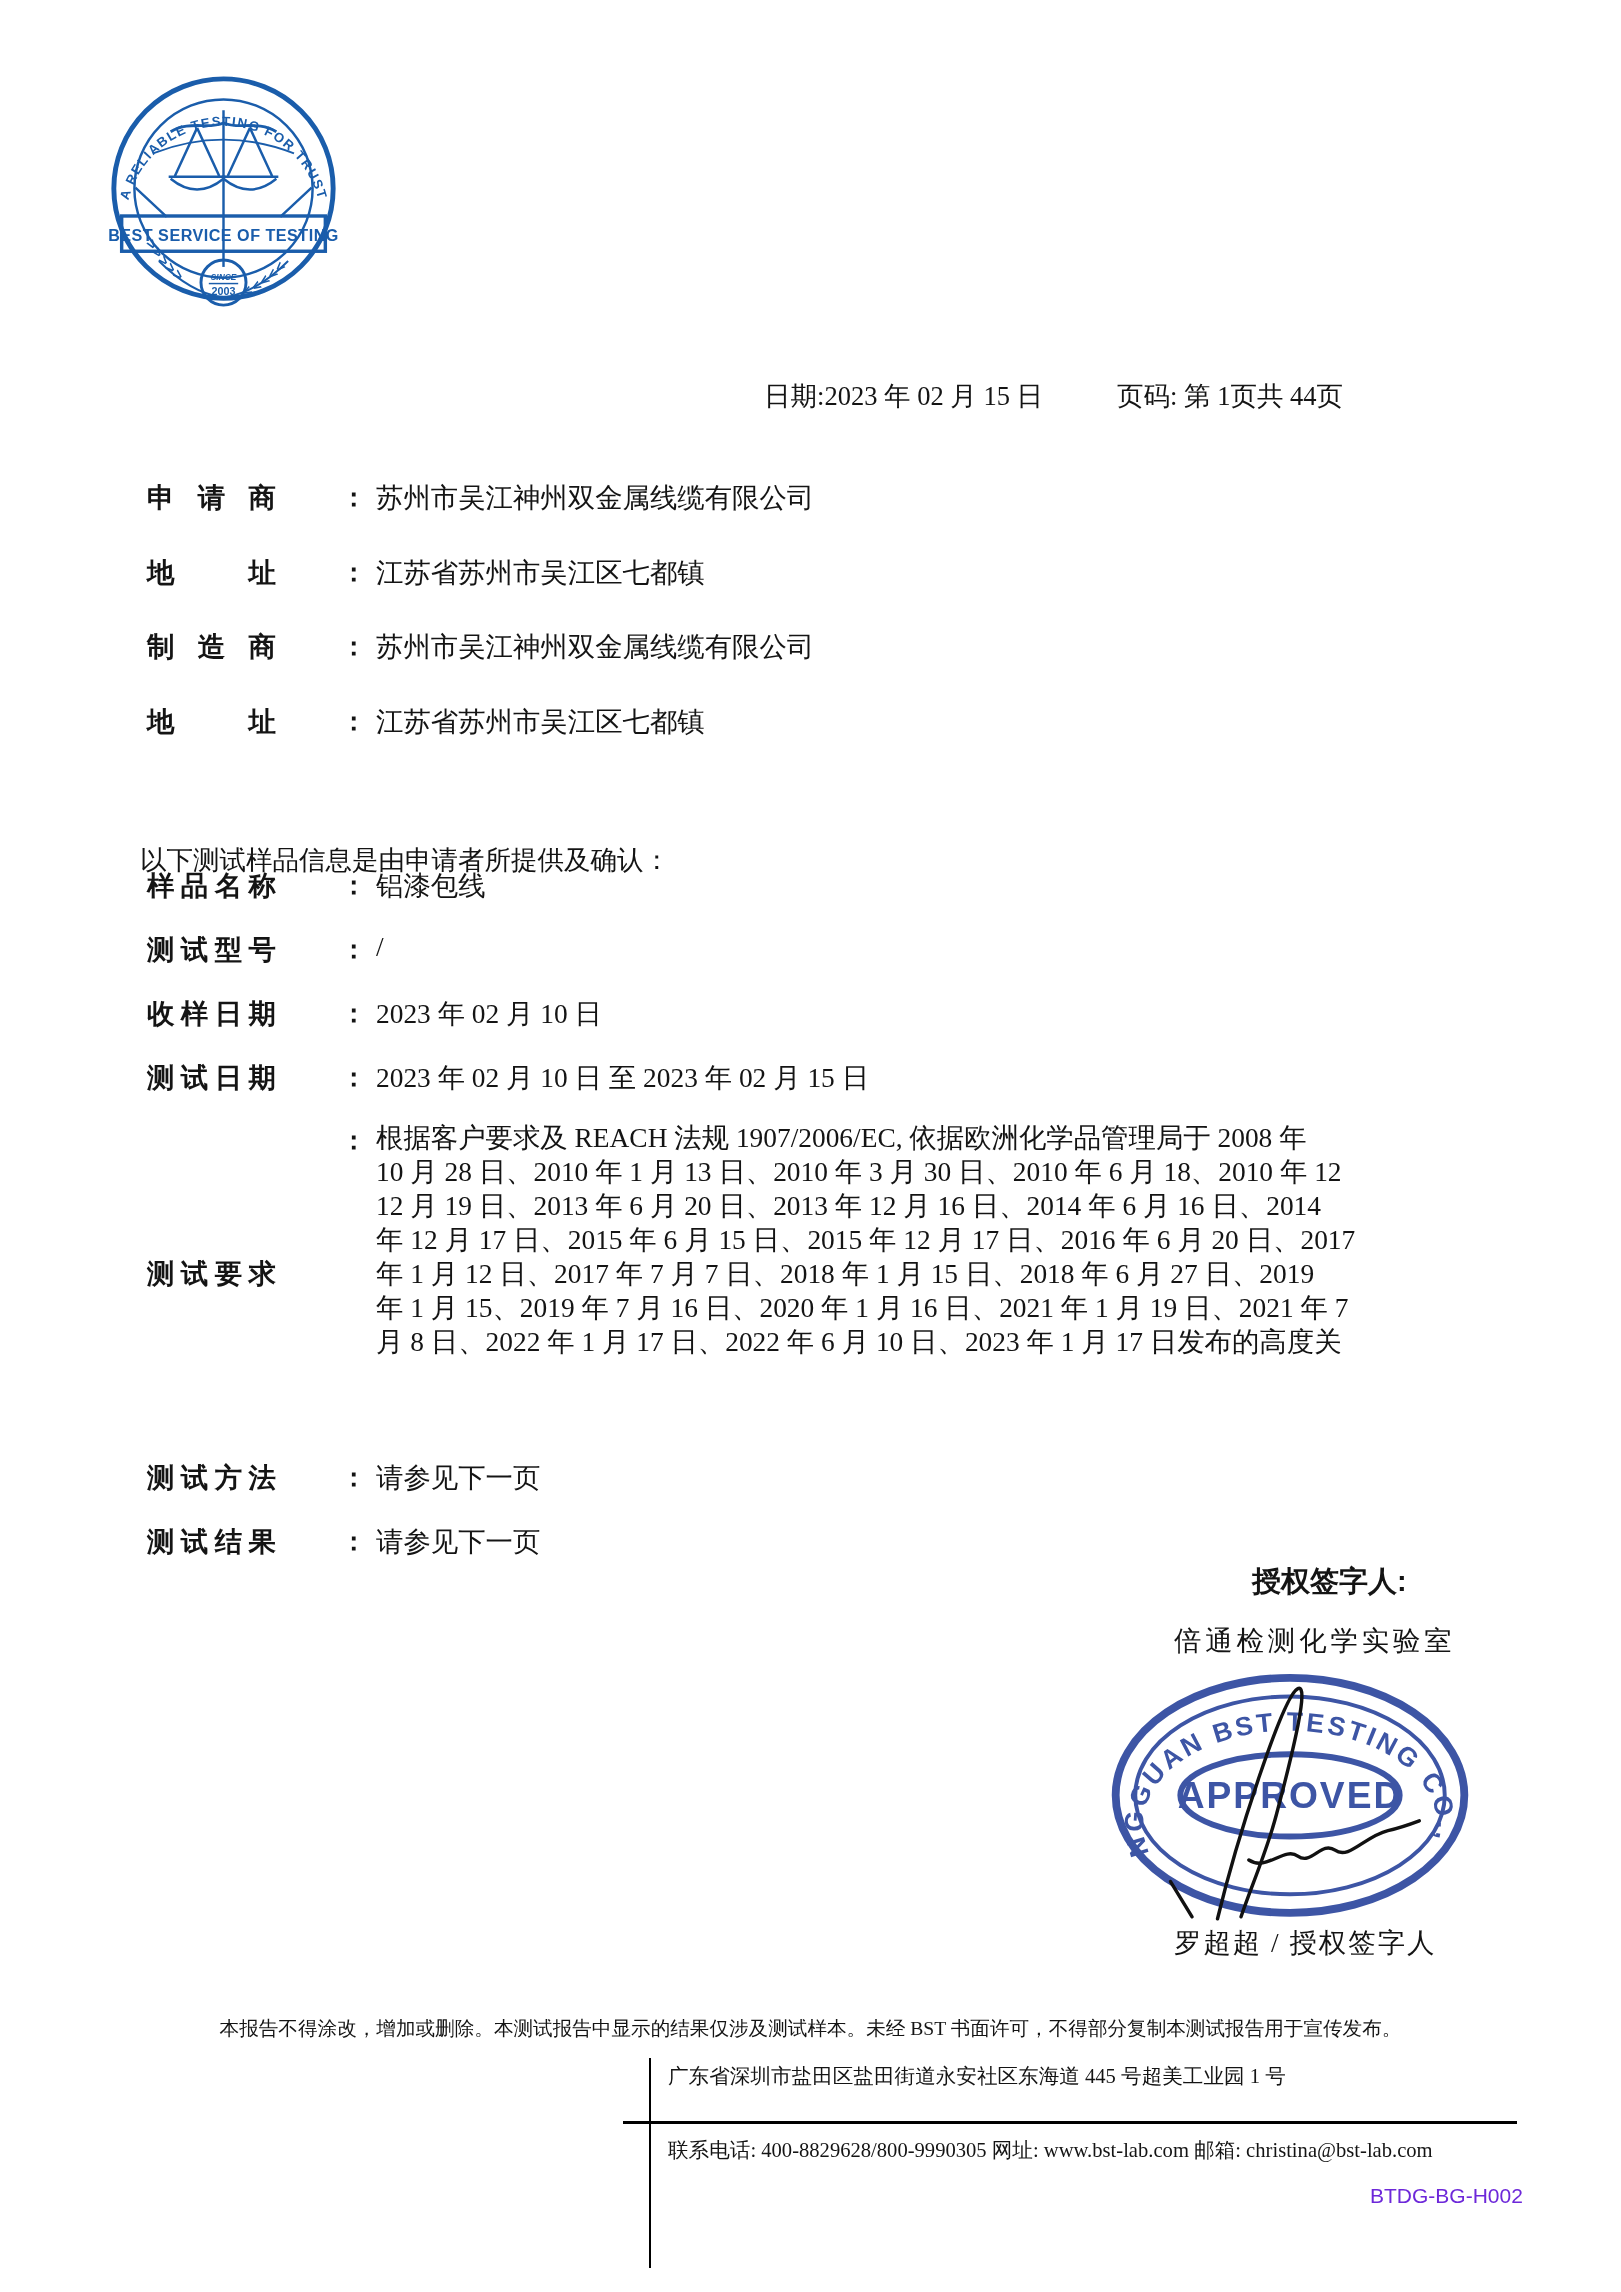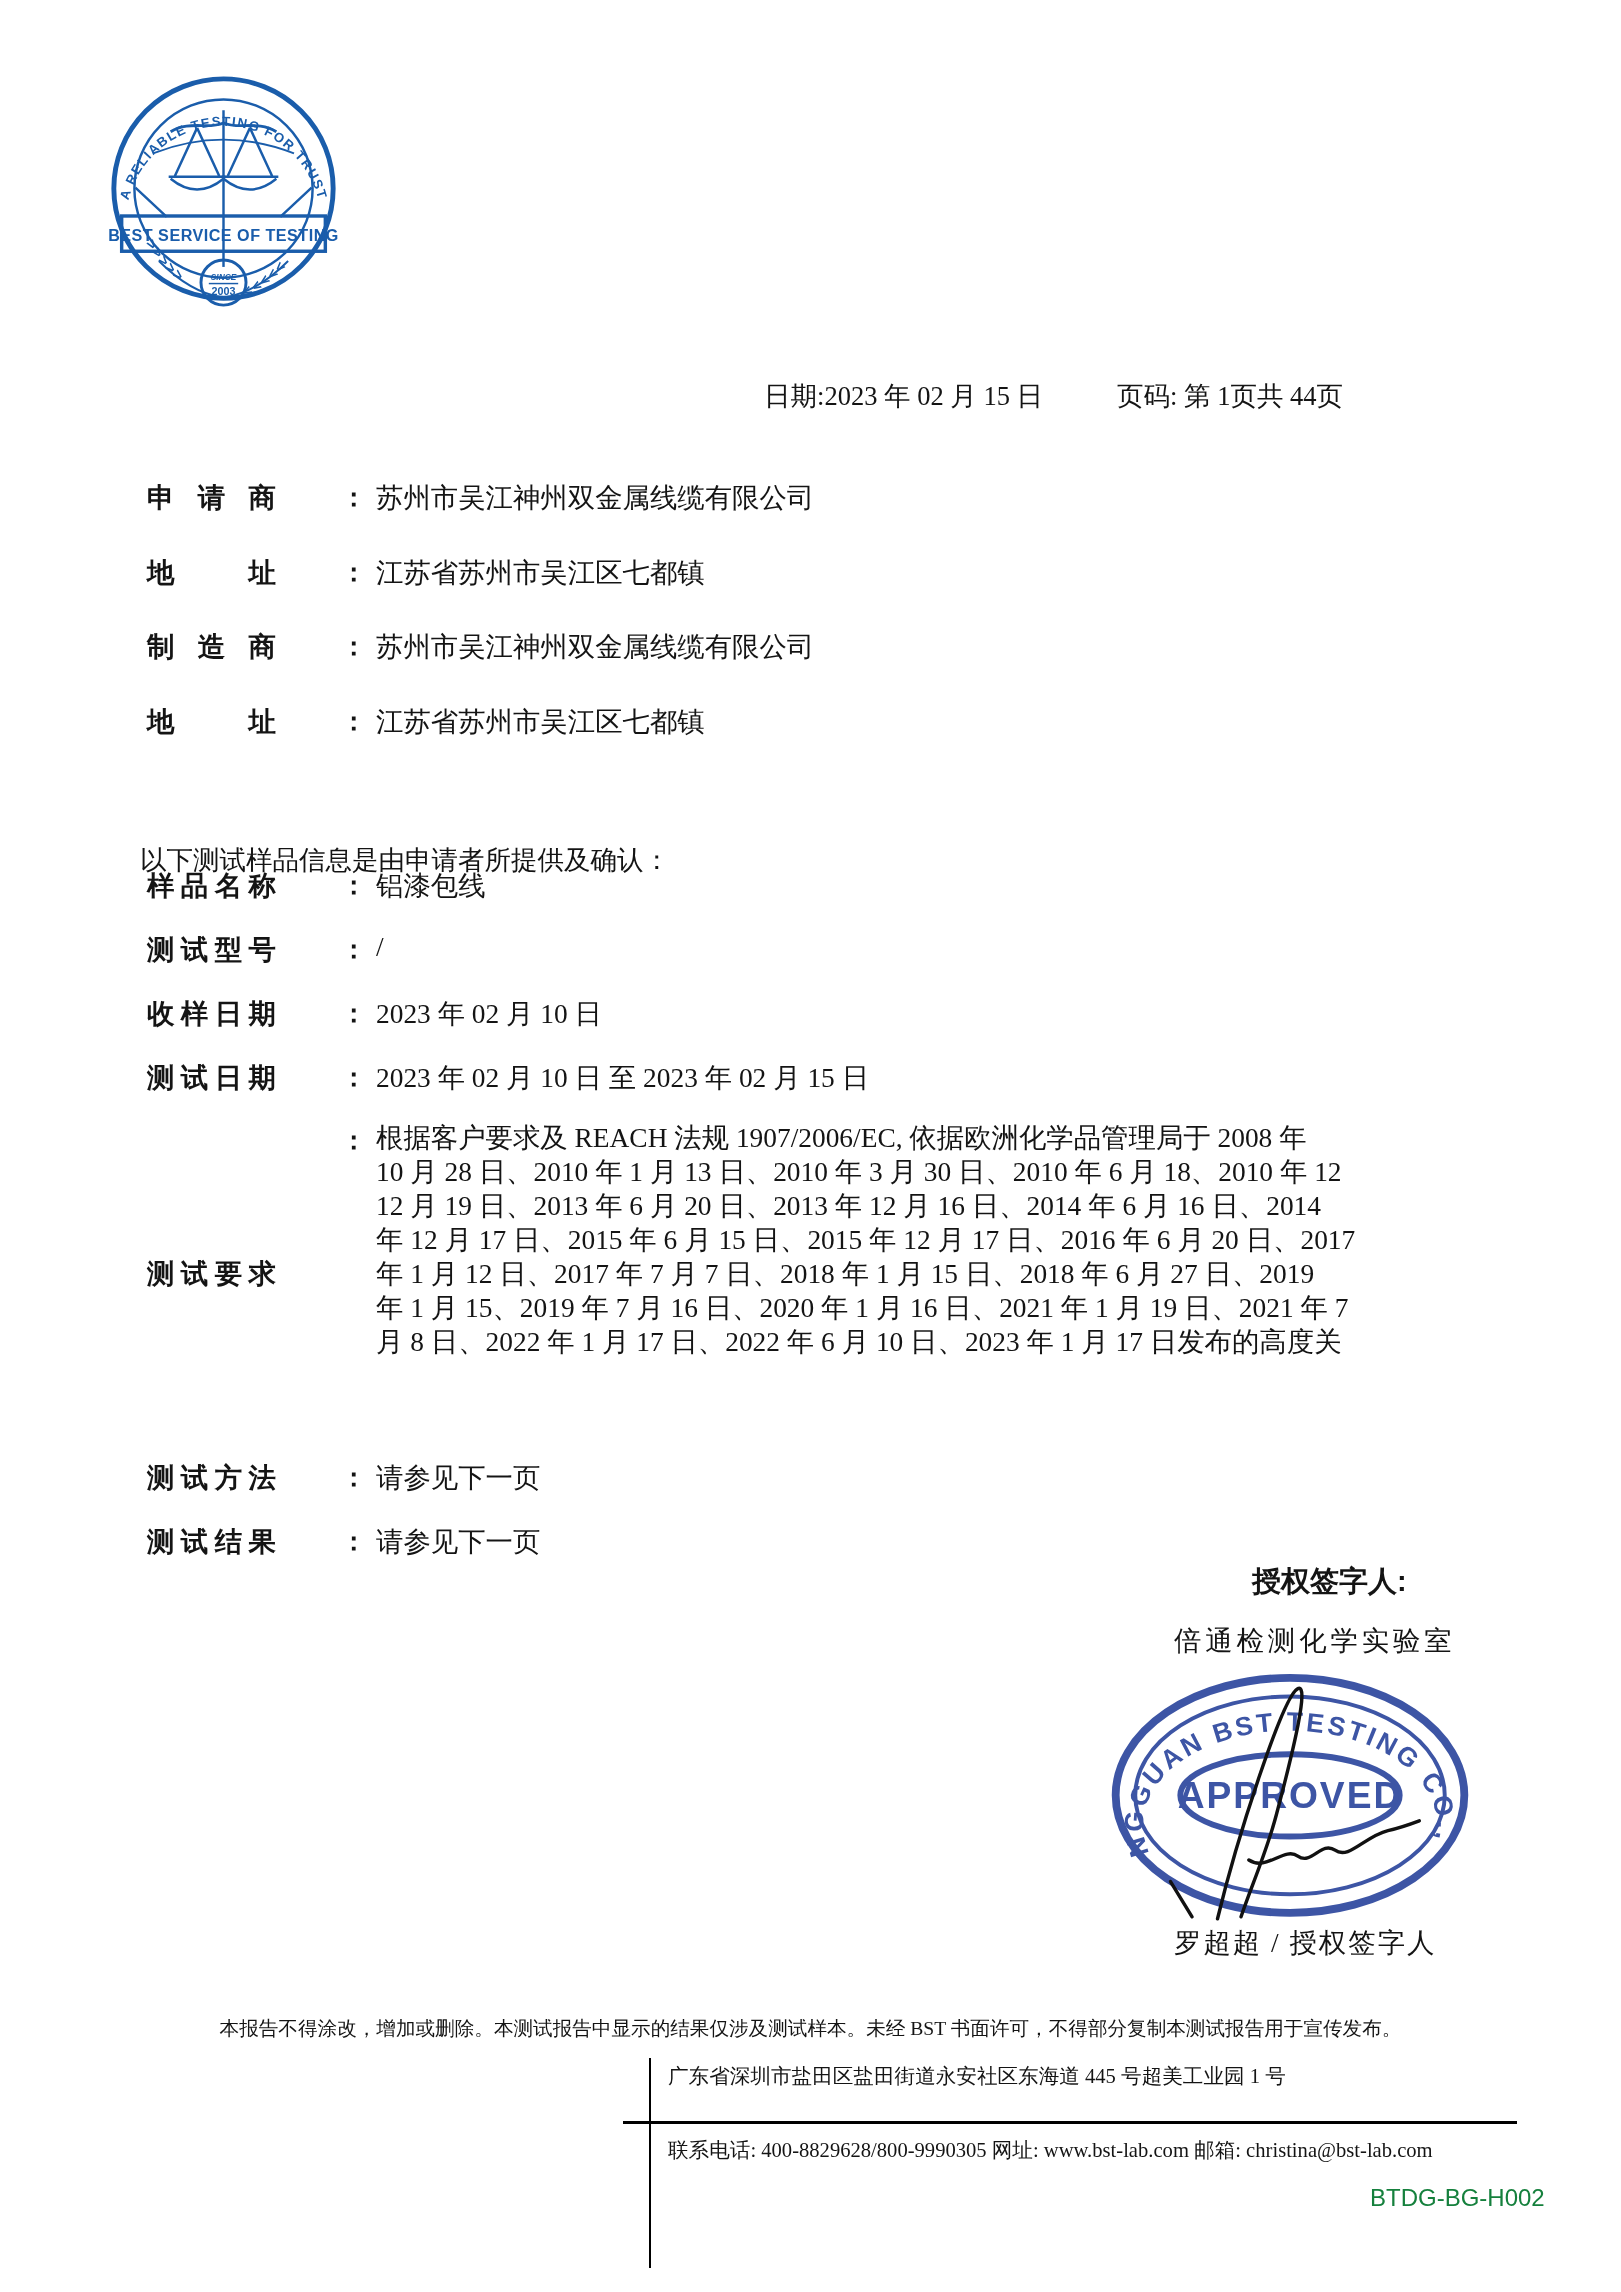--- a/index.html
+++ b/index.html
@@ -68,22 +68,22 @@
   .disclaimer { left:0; right:0; top:2015px; text-align:center; font-size:19.6px; }
   .company {
     left:147px; top:2076px; font-size:32px; font-weight:bold; letter-spacing:2px;
     font-family:"Liberation Sans","DejaVu Sans",sans-serif;
   }
   .addr1 { left:668px; top:2062px; font-size:20.6px; white-space:nowrap; }
   .addr2 { left:668px; top:2094px; font-size:20.6px; white-space:nowrap;margin-top:42px; }
   .v-rule { left:649px; top:2058px; width:2px; height:210px; background:#000; }
   .h-rule { left:623px; top:2121px; width:894px; height:2.9px; background:#000; }
   .form-code {
-    left:1370px; top:2184px; font-size:24px;
-    font-family:"Liberation Sans","DejaVu Sans",sans-serif; color:#15803d;
+    left:1370px; top:2184px; font-size:21px;
+    font-family:"Liberation Sans","DejaVu Sans",sans-serif; color:#6d28d9;
   }
 </style>
 </head>
 <body>
 
 <div class="page">
 
   <div class="abs logo">
     <svg viewBox="0 0 240 252" width="235" height="247">
       <circle class="lg-stroke" cx="120" cy="122" r="112" stroke-width="5"></circle>

